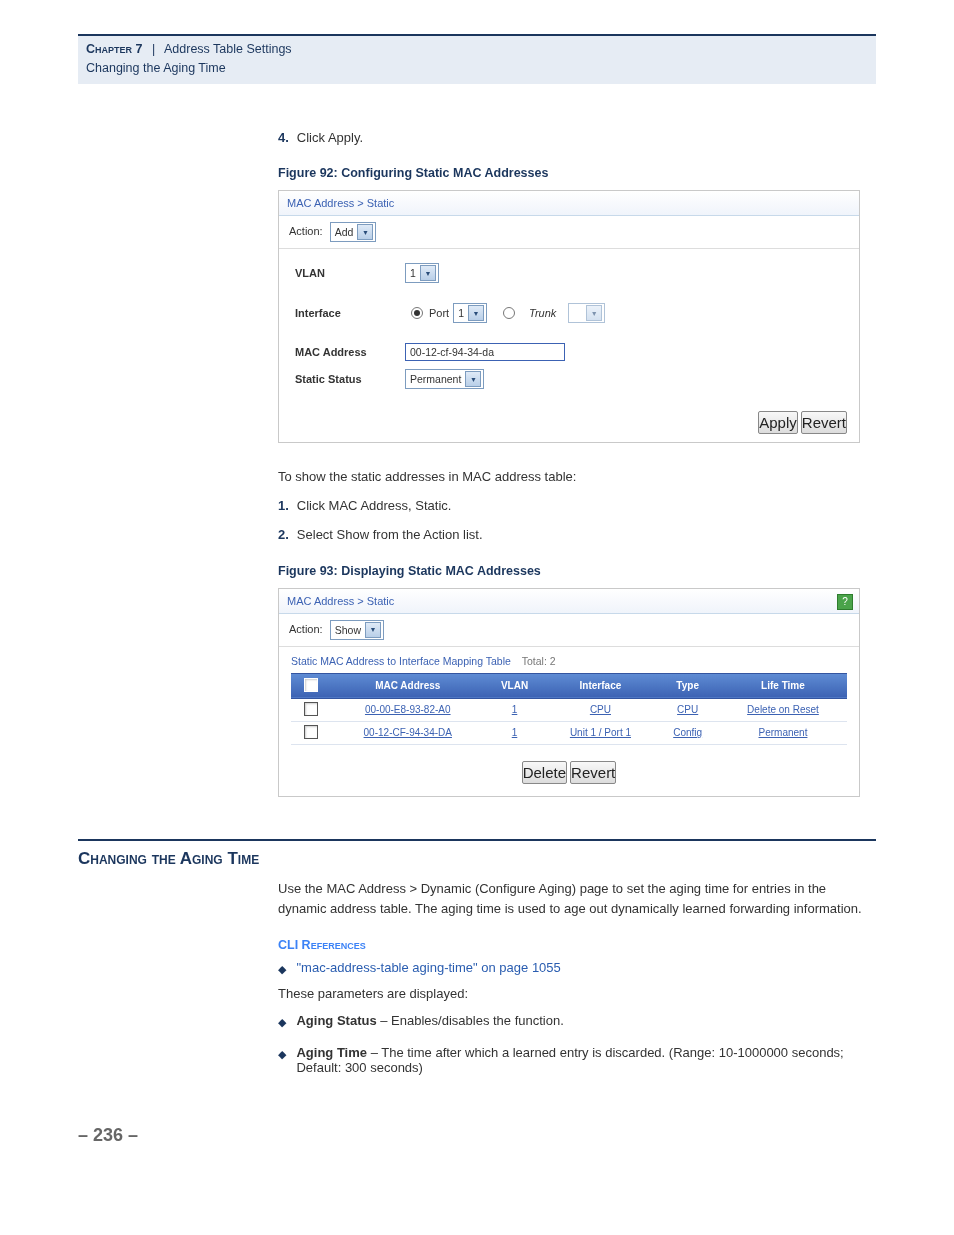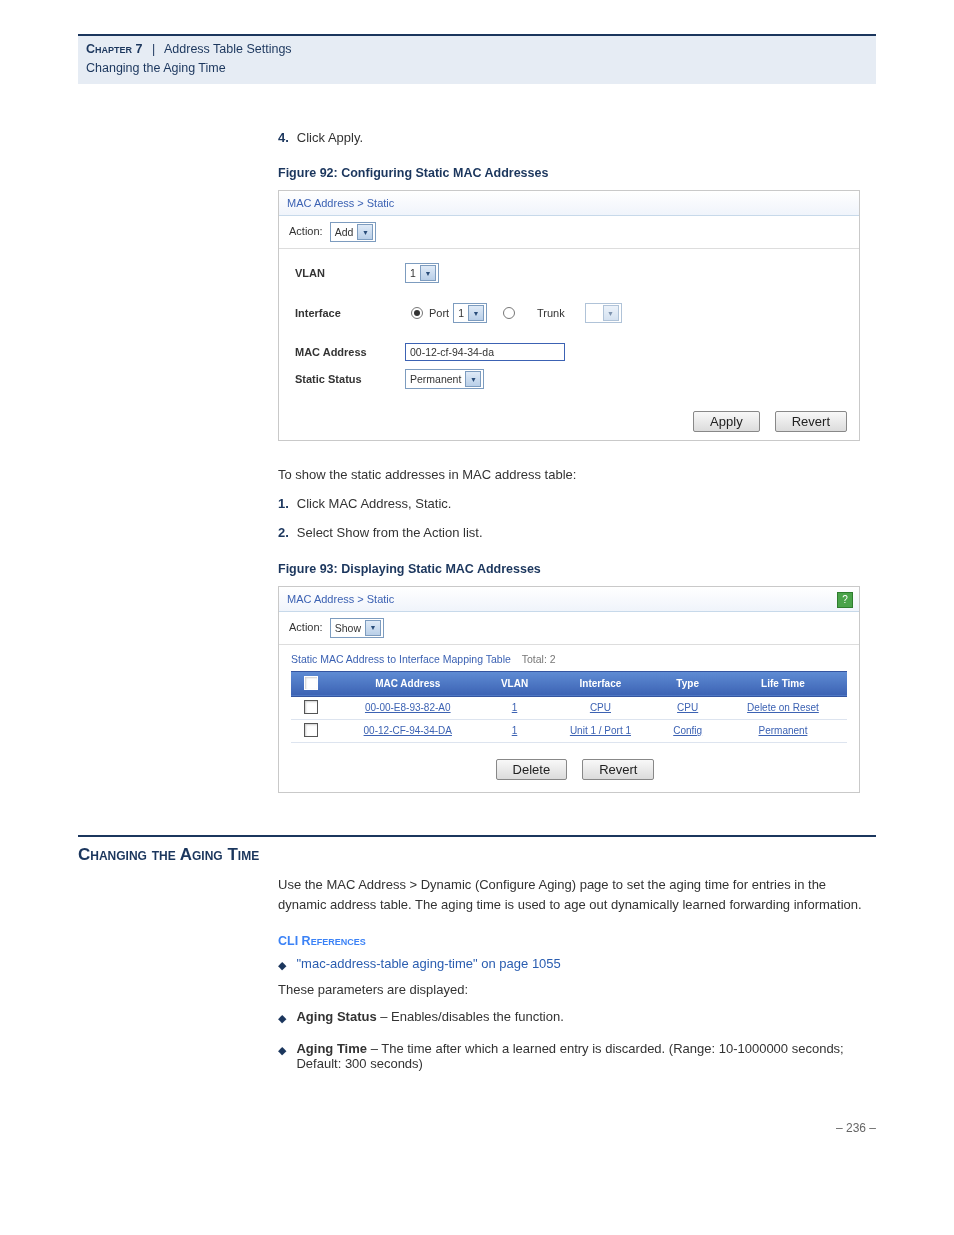--- a/index.html
+++ b/index.html
@@ -31,21 +31,21 @@
     margin-top: 44px;
   }
   .para { line-height: 1.6; margin: 8px 0; }
   .num { color: #1b365d; font-weight: bold; margin-right: 8px; }
   .fig-caption { color: #1b365d; font-weight: bold; margin: 18px 0 10px 0; font-size: 12.5px; }
   .letter-title { font-weight: bold; font-size: 12.5px; color: #3b82f6; font-variant: small-caps; margin-top: 4px; }
   .section-title { color: #1b365d; font-weight: bold; font-variant: small-caps; font-size: 17px; margin: 42px 0 10px 0; border-top: 2px solid #1b365d; padding-top: 8px; }
   .link { color: #2a5db0; }
   .bullet-row { display:flex; align-items:flex-start; margin: 8px 0; }
   .bullet-row .diamond { color: #1b365d; font-size: 11px; margin-right: 10px; margin-top:3px; }
-  .footer { text-align:right; color:#666; font-size:12px; margin-top:50px; }
+  .footer { text-align:left; color:#666; font-size:18px; margin-top:50px;font-weight:bold; }
 
   
   .figbox {
     border: 1px solid #c9c9c9;
     font-family: Tahoma, Arial, sans-serif;
     font-size: 11px;
     color: #333;
     background: #fff;
   }
   .fig-title-bar {
@@ -79,25 +79,24 @@
   }
   .fake-radio {
     display:inline-block; width:10px; height:10px; border:1px solid #777; border-radius:50%; background:#fff;
     vertical-align: middle; position:relative; margin: 0 2px 0 6px;
   }
   .fake-radio.checked::after { content:""; position:absolute; top:2px; left:2px; width:6px; height:6px; border-radius:50%; background:#333; }
   .fake-check {
     display:inline-block; width:12px; height:12px; border:1px solid #555; background:#fff; box-shadow: inset 1px 1px 2px rgba(0,0,0,.2);
   }
   .fake-btn {
-    display:inline-block; padding:2px 16px; font-size:13px;
+    display:inline-block; padding:2px 0; font-size:15px;
     border:1px solid #888; border-radius:2px;
     background: linear-gradient(#f8f8f8,#dcdcdc);
     color:#222;
-    margin-left:12px;
   }
   .form-grid { padding: 10px 16px; }
   .form-row { display:flex; align-items:center; padding:4px 0; }
   .form-row .lbl { width:110px; font-weight:bold; color:#333; }
   .btn-row { text-align:right; padding: 8px 12px; }
 
   .tbl { width:calc(100% - 24px); margin:6px 12px 12px 12px; border-collapse:collapse; }
   .tbl th {
     background: linear-gradient(#5f8cd4,#3c62b3); color:#fff; font-size:10px; font-weight:bold;
     padding:4px 6px; border-top:1px solid #3455a0; border-bottom:1px solid #3455a0;
@@ -147,21 +146,21 @@
         </div>
         <div class="form-row">
           <div class="lbl">Interface</div>
           <span class="fake-radio checked"></span>
           <span style="margin:16px 4px;">Port</span>
           <span class="fake-select">
             <span>1</span>
             <span class="caret-box">▼</span>
           </span>
           <span class="fake-radio" style="margin-left:16px;"></span>
-          <span style="margin:0 20px;">Trunk</span>
+          <span style="margin:0 12px;font-style:italic;">Trunk</span>
           <span class="fake-select" style="opacity:.6;">
             <span>&nbsp;&nbsp;&nbsp;</span>
             <span class="caret-box">▼</span>
           </span>
         </div>
         <div class="form-row">
           <div class="lbl">MAC Address</div>
           <span class="fake-input">00-12-cf-94-34-da</span>
         </div>
         <div class="form-row">

